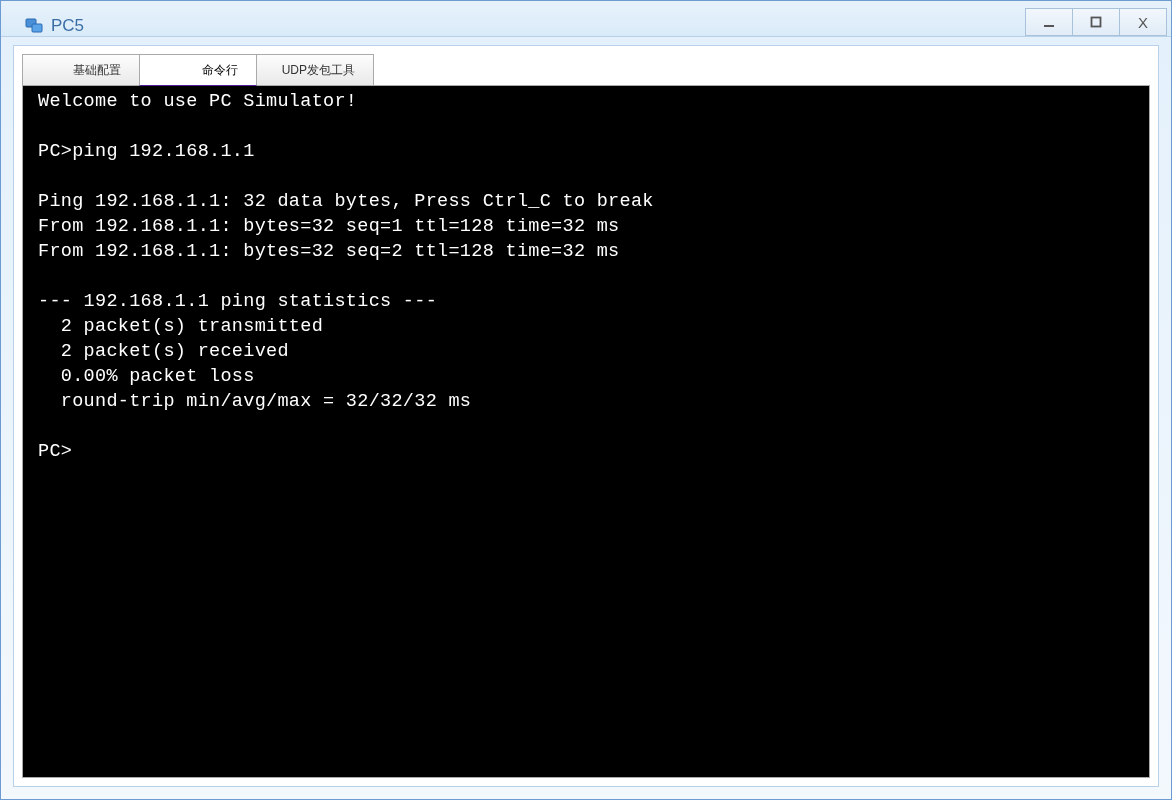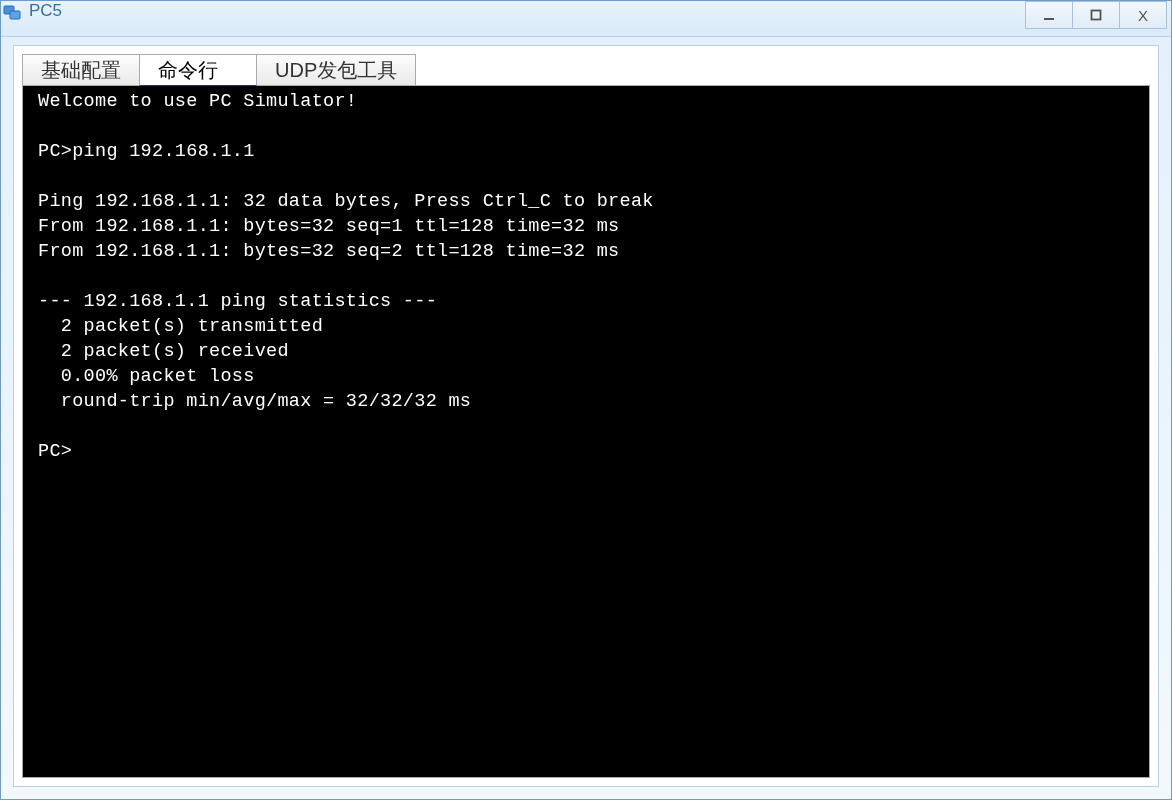--- a/index.html
+++ b/index.html
@@ -19,22 +19,22 @@
       height: 800px;
       border: 1px solid #6b9bd0;
       background: linear-gradient(to bottom, #e3f0fb 0%, #f3f8fd 100%);
       display: flex;
       flex-direction: column;
     }
     .titlebar {
       height: 36px;
       background: linear-gradient(to bottom, #e8f2fb 0%, #d9ebf9 100%);
       display: flex;
-      align-items: flex-start;
-      padding: 0 4px 0 0;
+      align-items: flex-end;
+      padding: 0 4px 0 22px;
       border-bottom: 1px solid #b8d0e8;
     }
     .titlebar-icon {
       width: 22px;
       height: 22px;
       margin-right: 6px;
       display: flex;
       align-items: center;
       justify-content: center;
     }
@@ -78,22 +78,22 @@
       margin-bottom: 0;
     }
     .tab {
       min-width: 118px;
       padding: 0 18px;
       height: 32px;
       border: 1px solid #aaa;
       background: linear-gradient(to bottom, #fdfdfd 0%, #e9e9e9 100%);
       display: flex;
       align-items: center;
-      justify-content: flex-start;
-      font-size: 20px;
+      justify-content: flex-end;
+      font-size: 12px;
       color: #333;
       cursor: pointer;
       margin-right: -1px;
       position: relative;
     }
     .tab.active {
       background: #ffffff;
       border-bottom: 1px solid #4c1d95;
       z-index: 2;
       color: #000;

